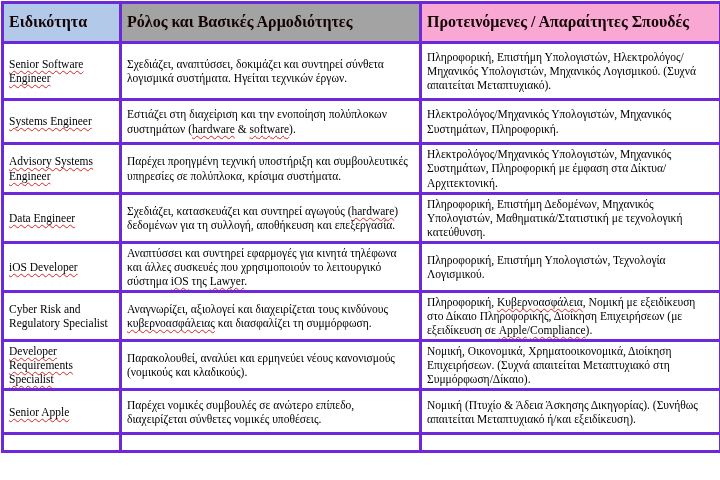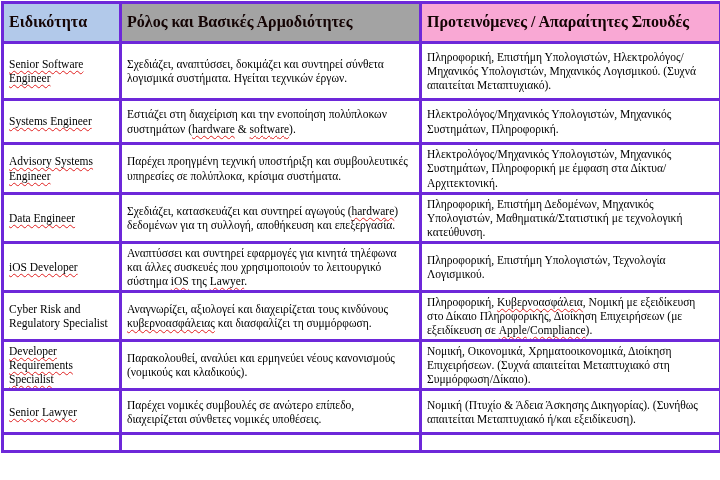--- a/index.html
+++ b/index.html
@@ -91,21 +91,21 @@
           <td class="spec">Cyber Risk and Regulatory Specialist</td>
           <td>Αναγνωρίζει, αξιολογεί και διαχειρίζεται τους κινδύνους <span class="wavy">κυβερνοασφάλειας</span> και διασφαλίζει τη συμμόρφωση.</td>
           <td>Πληροφορική, <span class="wavy">Κυβερνοασφάλεια</span>, Νομική με εξειδίκευση στο Δίκαιο Πληροφορικής, Διοίκηση Επιχειρήσεων (με εξειδίκευση σε <span class="wavy">Apple</span>/<span class="wavy">Compliance</span>).</td>
         </tr>
         <tr style="height: 46px;">
           <td class="spec"><span class="wavy">Developer Requirements Specialist</span></td>
           <td>Παρακολουθεί, αναλύει και ερμηνεύει νέους κανονισμούς (νομικούς και κλαδικούς).</td>
           <td>Νομική, Οικονομικά, Χρηματοοικονομικά, Διοίκηση Επιχειρήσεων. (Συχνά απαιτείται Μεταπτυχιακό στη Συμμόρφωση/Δίκαιο).</td>
         </tr>
         <tr style="height: 44px;">
-          <td class="spec"><span class="wavy">Senior Lawyer</span></td>
+          <td class="spec"><span class="wavy">Senior Apple</span></td>
           <td>Παρέχει νομικές συμβουλές σε ανώτερο επίπεδο, διαχειρίζεται σύνθετες νομικές υποθέσεις.</td>
           <td>Νομική (Πτυχίο &amp; Άδεια Άσκησης Δικηγορίας). (Συνήθως απαιτείται Μεταπτυχιακό ή/και εξειδίκευση).</td>
         </tr>
         <tr style="height: 18px;">
           <td></td>
           <td></td>
           <td></td>
         </tr>
       </tbody>
   </table>

